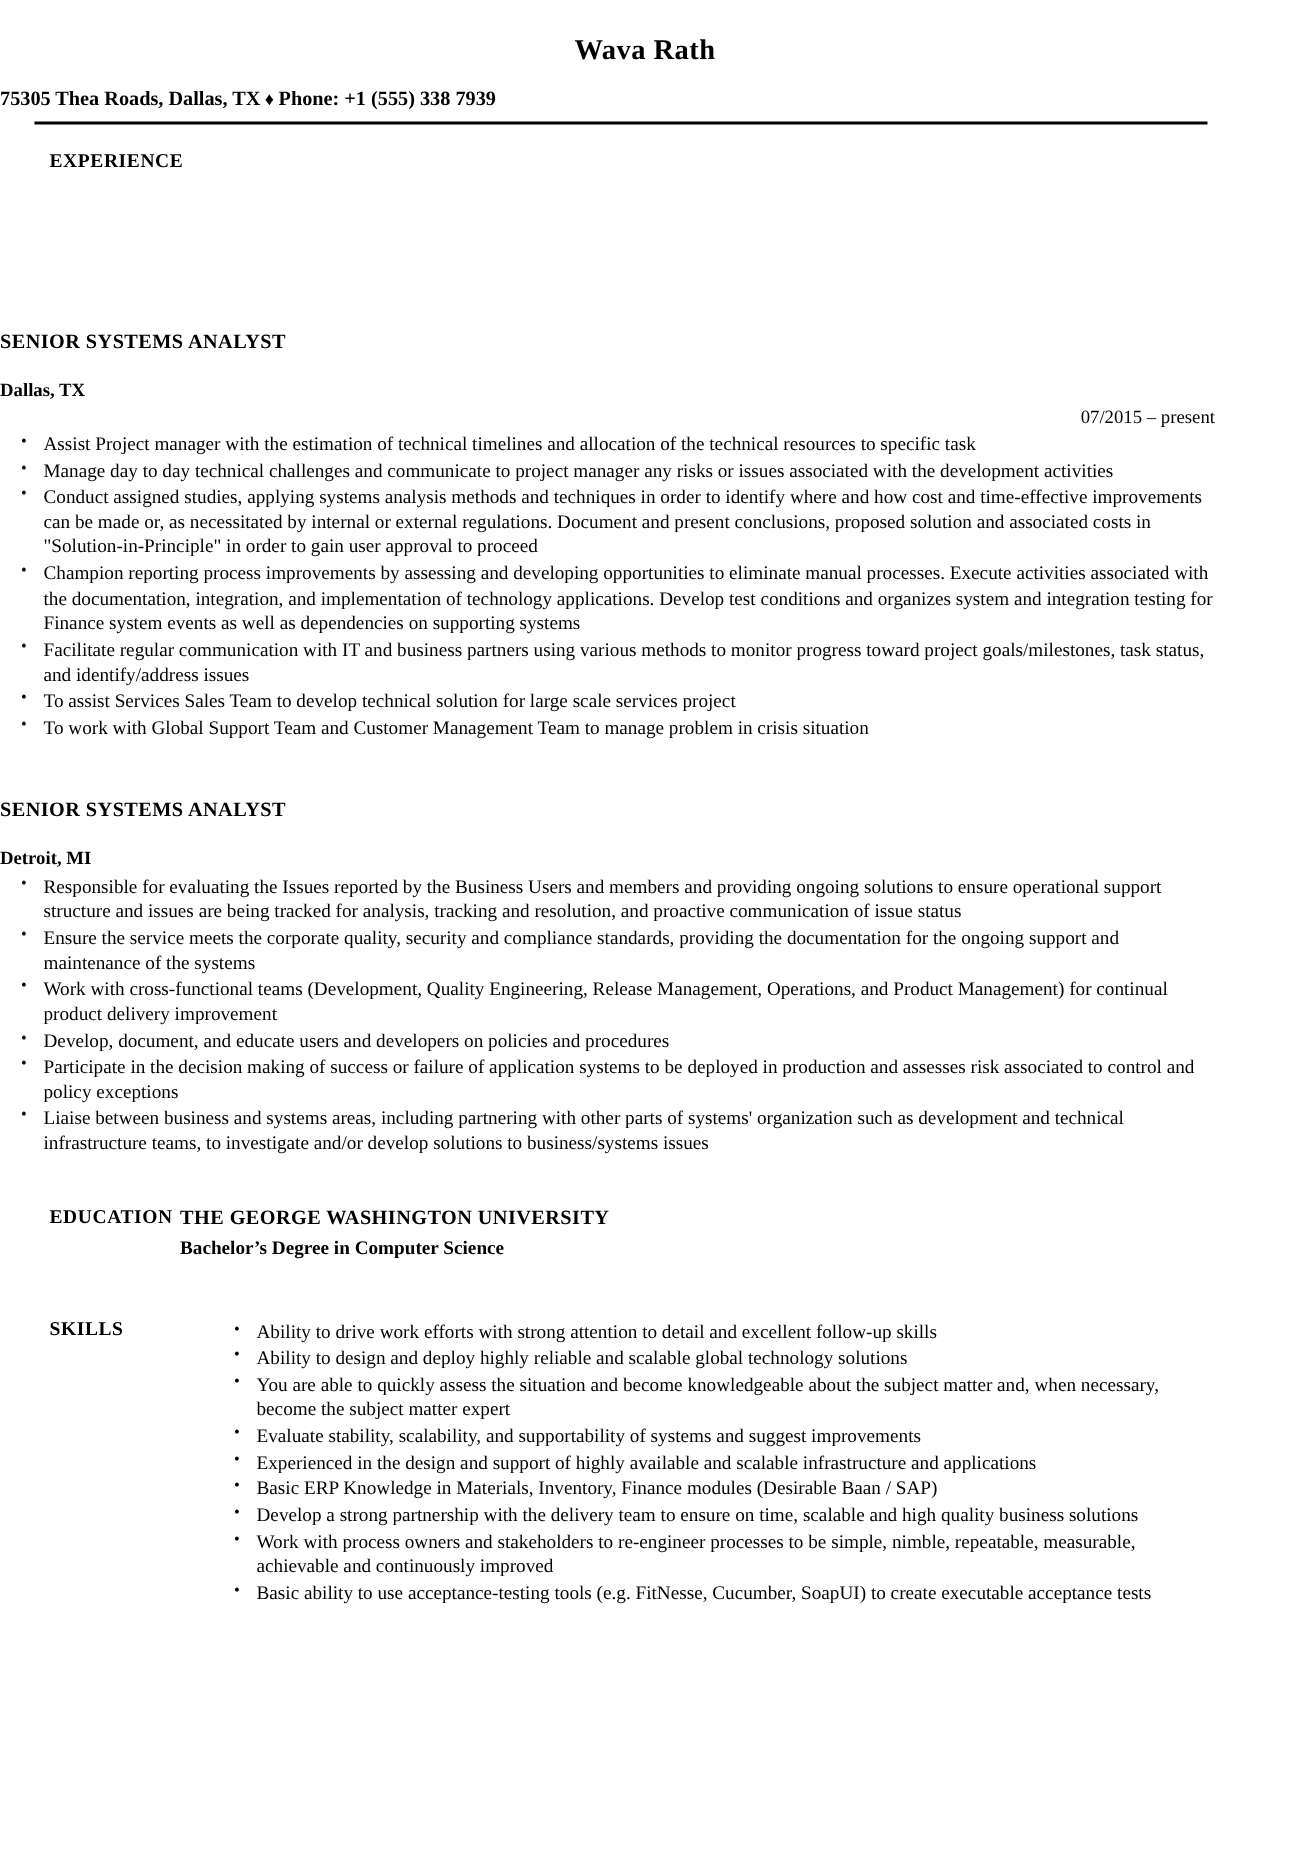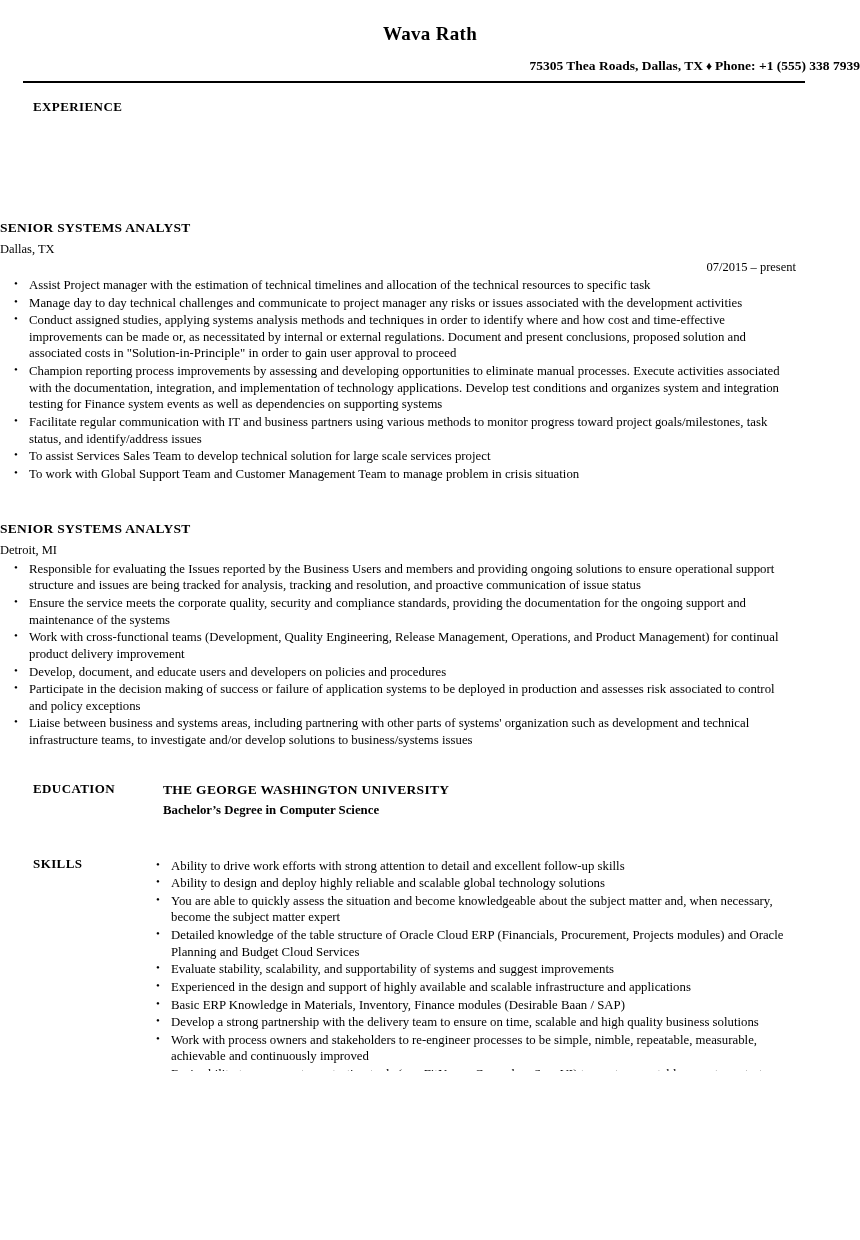--- a/index.html
+++ b/index.html
@@ -23,21 +23,21 @@
   
   .resume-name {
     text-align: center;
     font-size: 19px;
     font-weight: bold;
     letter-spacing: 0.3px;
     margin: 24px 0 0 0;
     line-height: 1.1;
   }
   .resume-contact {
-    text-align: right;
+    text-align: left;
     font-size: 13.5px;
     font-weight: bold;
     margin: 14px 0 0 0;
     line-height: 1.1;
   }
   .diamond-sep {
     display: inline-block;
     padding: 0 3px;
     font-size: 12px;
   }
@@ -57,42 +57,42 @@
     flex: 0 0 120px;
     padding-left: 33px;
     box-sizing: border-box;
     font-size: 13px;
     font-weight: bold;
     letter-spacing: 0.4px;
     line-height: 1.25;
   }
   .section-body {
     flex: 1 1 auto;
-    padding-right: 64px;
+    padding-right: 50px;
     box-sizing: border-box;
   }
 
   #experience-section { margin-top: 16px; flex-direction: column; }
-  #education-section  { margin-top: 32px; gap: 43px; }
+  #education-section  { margin-top: 32px; }
   #skills-section     { margin-top: 36px; gap: 20px; }
 
   
   .job + .job { margin-top: 38px; }
 
   .job-title {
     font-size: 13.5px;
     font-weight: bold;
     letter-spacing: 0.3px;
     line-height: 1.3;
   }
   .job-location {
     font-size: 12.5px;
-    font-weight: normal;
+    font-weight: bold;
     line-height: 1.35;
-    margin-top: 4px;
+    margin-top: 15px;
   }
   .job-dates {
     font-size: 12.5px;
     font-weight: normal;
     line-height: 1.3;
     margin-top: 1px;
     text-align: right;
   }
 
   
@@ -196,21 +196,20 @@
     </div>
   </div>
 
   <div class="section" id="skills-section">
     <div class="section-label">SKILLS</div>
     <div class="section-body">
       <ul class="bullets">
         <li>Ability to drive work efforts with strong attention to detail and excellent follow-up skills</li>
         <li>Ability to design and deploy highly reliable and scalable global technology solutions</li>
         <li>You are able to quickly assess the situation and become knowledgeable about the subject matter and, when necessary, become the subject matter expert</li>
-        <li>Detailed knowledge of the table structure of Oracle Cloud ERP (Financials, Procurement, Projects modules) and Oracle Planning and Budget Cloud Services</li>
         <li>Evaluate stability, scalability, and supportability of systems and suggest improvements</li>
         <li>Experienced in the design and support of highly available and scalable infrastructure and applications</li>
         <li>Basic ERP Knowledge in Materials, Inventory, Finance modules (Desirable Baan / SAP)</li>
         <li>Develop a strong partnership with the delivery team to ensure on time, scalable and high quality business solutions</li>
         <li>Work with process owners and stakeholders to re-engineer processes to be simple, nimble, repeatable, measurable, achievable and continuously improved</li>
         <li>Basic ability to use acceptance-testing tools (e.g. FitNesse, Cucumber, SoapUI) to create executable acceptance tests</li>
       </ul>
     </div>
   </div>
 

